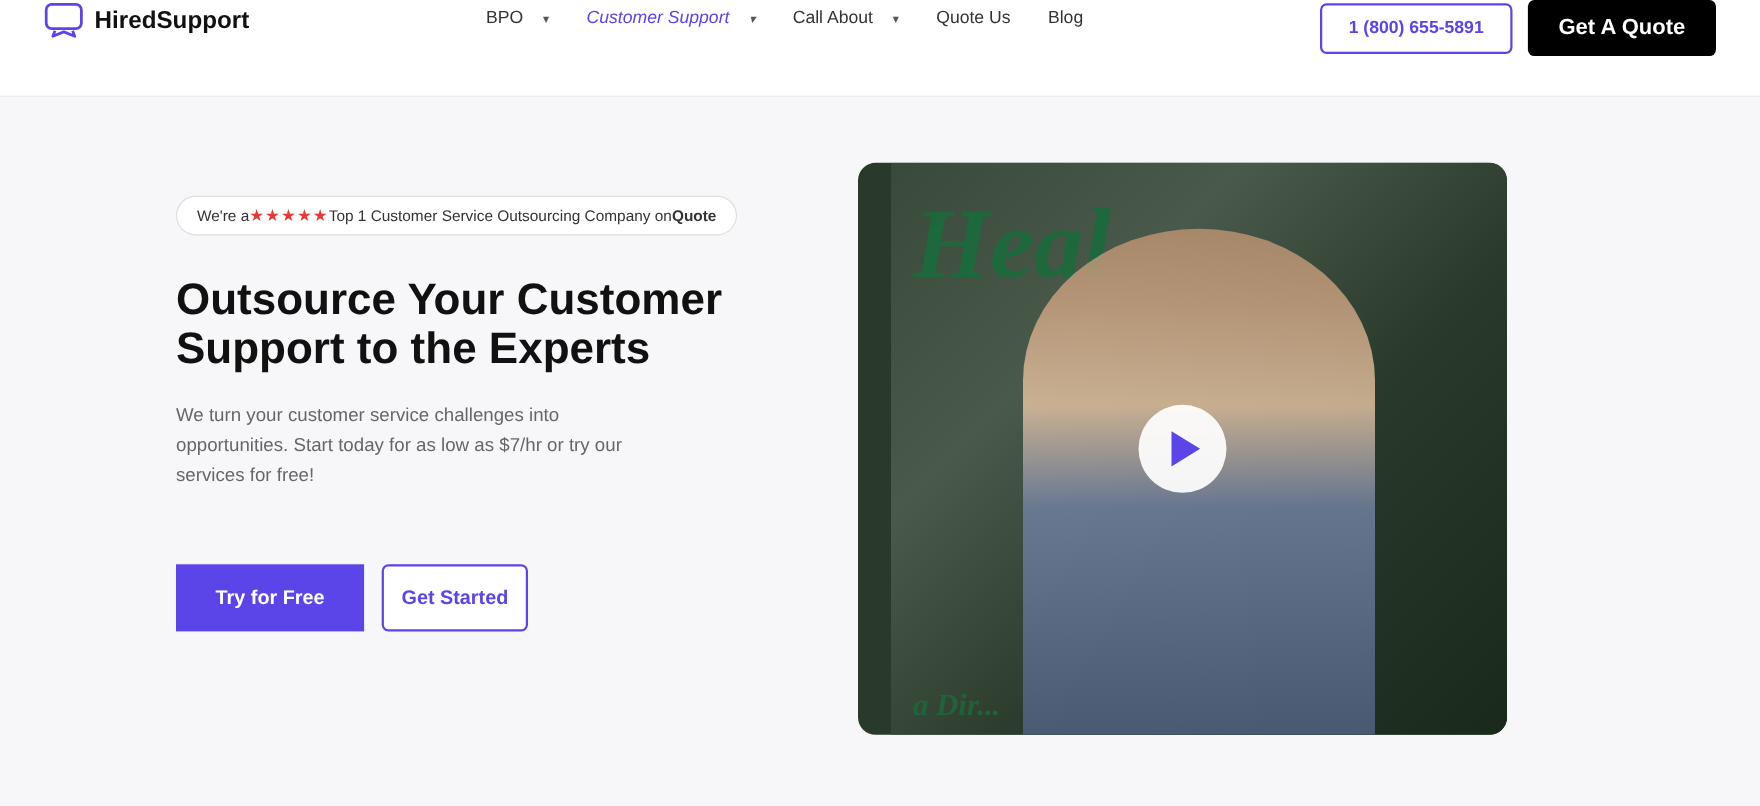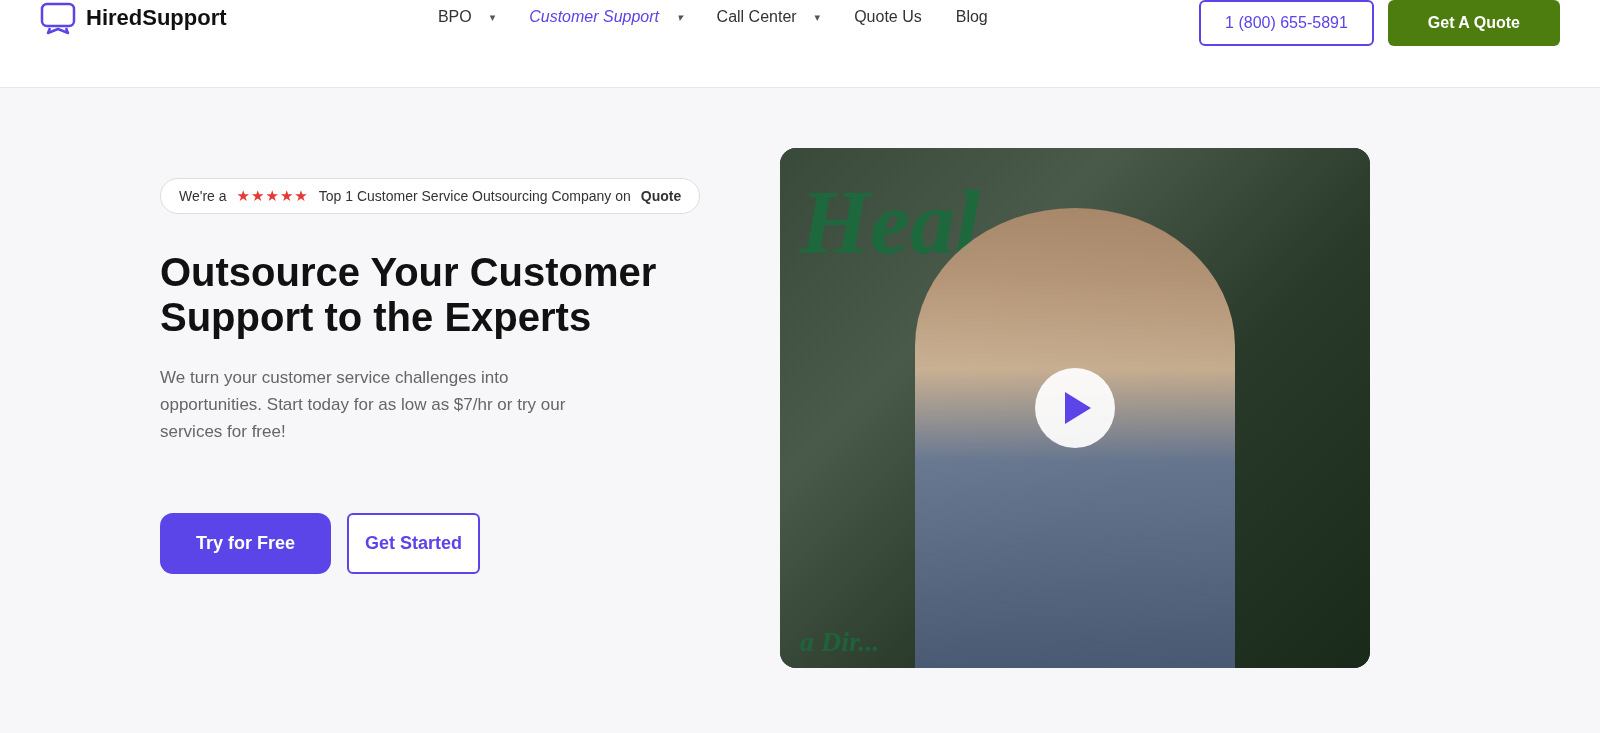--- a/index.html
+++ b/index.html
@@ -57,32 +57,32 @@
       display: flex;
       align-items: center;
       gap: 14px;
     }
     .phone-btn {
       padding: 12px 24px;
       border: 2px solid #5b44e8;
       border-radius: 6px;
       color: #5b44e8;
       font-size: 16px;
-      font-weight: 400;
+      font-weight: 700;
       background: #fff;
       cursor: pointer;
       white-space: nowrap;
     }
     .quote-btn {
-      padding: 14px 40px;
-      background: #4d7c0f;
+      padding: 14px 28px;
+      background: #000000;
       border: none;
       border-radius: 6px;
       color: #fff;
-      font-size: 16px;
+      font-size: 20px;
       font-weight: 700;
       cursor: pointer;
       white-space: nowrap;
     }
 
     
     .hero {
       display: flex;
       align-items: flex-start;
       padding: 60px 80px 40px 160px;
@@ -90,21 +90,21 @@
       background: #f7f7f9;
       gap: 60px;
     }
     .hero-left {
       flex: 0 0 560px;
       padding-top: 30px;
     }
     .badge {
       display: inline-flex;
       align-items: center;
-      gap: 10px;
+      gap: 0;
       background: #fff;
       border: 1px solid #ddd;
       border-radius: 30px;
       padding: 8px 18px;
       font-size: 14px;
       color: #333;
       margin-bottom: 36px;
     }
     .stars { color: #e53935; font-size: 15px; letter-spacing: 1px; }
     .badge-bold { font-weight: 700; }
@@ -123,21 +123,21 @@
       max-width: 440px;
     }
     .hero-cta {
       display: flex;
       gap: 16px;
     }
     .cta-primary {
       padding: 18px 36px;
       background: #5b44e8;
       border: none;
-      border-radius: 13px;
+      border-radius: 0;
       color: #fff;
       font-size: 18px;
       font-weight: 700;
       cursor: pointer;
     }
     .cta-secondary {
       padding: 18px 16px;
       background: #fff;
       border: 2px solid #5b44e8;
       border-radius: 6px;
@@ -155,20 +155,21 @@
       padding-top: 0;
     }
     .video-container {
       position: relative;
       width: 100%;
       max-width: 590px;
       border-radius: 16px;
       overflow: hidden;
       background: #2a3a2a;
       min-height: 520px;
+      padding-left: 30px;
     }
     .video-bg {
       width: 100%;
       height: 520px;
       background: linear-gradient(135deg, #3a4a3a 0%, #4a5a4a 30%, #2a3a2a 60%, #1a2a1a 100%);
       display: flex;
       align-items: center;
       justify-content: center;
       position: relative;
       overflow: hidden;
@@ -254,21 +255,21 @@
   <nav>
     <a class="nav-item">
       <span>BPO</span>
       <span class="nav-chevron">▾</span>
     </a>
     <a class="nav-item active">
       <span>Customer Support</span>
       <span class="nav-chevron">▾</span>
     </a>
     <a class="nav-item">
-      <span>Call Center</span>
+      <span>Call About</span>
       <span class="nav-chevron">▾</span>
     </a>
     <a class="nav-item">
       <span>Quote Us</span>
     </a>
     <a class="nav-item">
       <span>Blog</span>
     </a>
   </nav>
 

